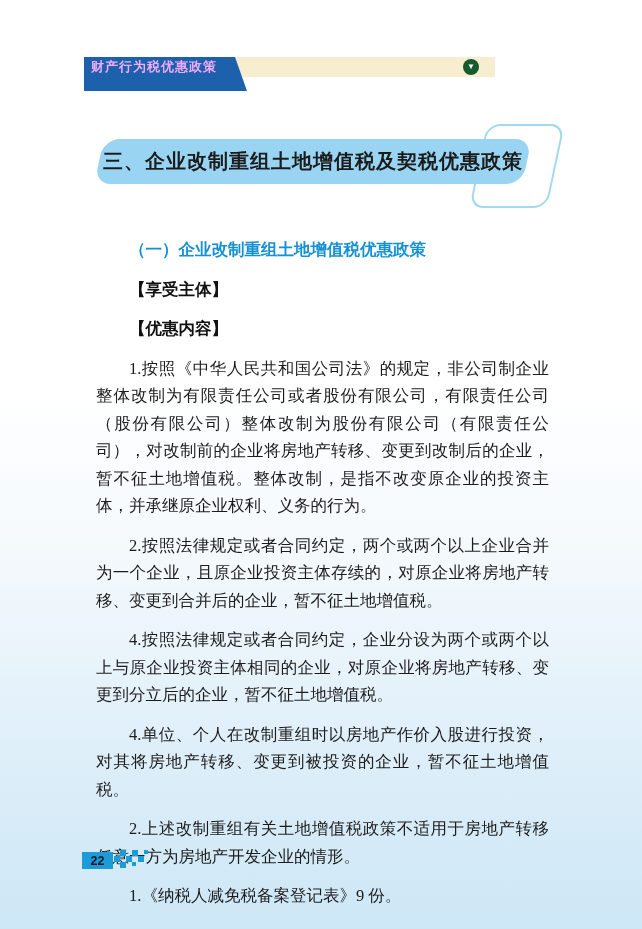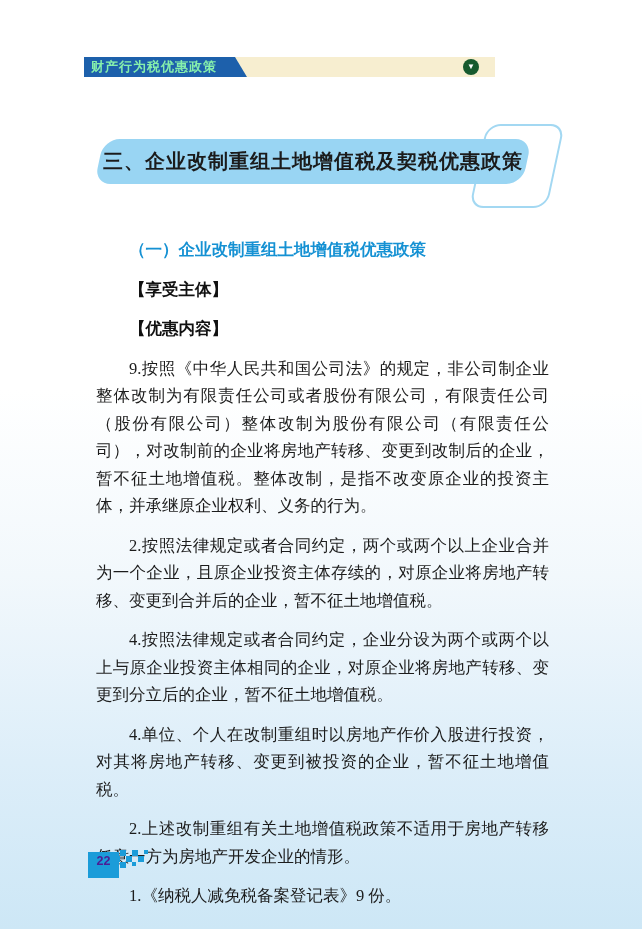--- a/index.html
+++ b/index.html
@@ -9,23 +9,23 @@
     margin:0 auto;
     overflow:hidden;
     background:linear-gradient(180deg,#ffffff 0%,#ffffff 42%,#f2f8fc 62%,#ddeef9 82%,#cde7f6 100%);
     font-family:"Liberation Sans",sans-serif;
   }
 
   
   .runhead{position:absolute;left:84px;top:57px;width:411px;height:20px;background:var(--cream);}
   .runhead-label{
     position:absolute;left:0;top:0;height:20px;min-width:138px;
-    background:var(--header-blue);color:#86efac;
+    background:var(--header-blue);color:#f0abfc;
     font-weight:bold;font-size:13px;line-height:20px;letter-spacing:1px;
-    padding:0 18px 0 7px;
+    padding:0 18px 14px 7px;
     clip-path:polygon(0 0,calc(100% - 12px) 0,100% 100%,0 100%);
   }
   .dd-circle{
     position:absolute;right:16px;top:2px;width:16px;height:16px;border-radius:50%;
     background:var(--green);color:#fff;text-align:center;
     font-size:8px;line-height:16px;
   }
 
   
   .deco-outline{
@@ -57,22 +57,22 @@
     color:var(--heading-blue);font-weight:bold;
     font-family:"Liberation Sans",sans-serif;font-size:16.5px;
   }
   .content p.label{
     font-weight:bold;color:#111;
     font-family:"Liberation Sans",sans-serif;
   }
 
   
   .folio{
-    position:absolute;left:88px;top:852px;width:31px;height:26px;
-    background:var(--badge-blue);color:#4c1d95;
+    position:absolute;left:82px;top:852px;width:31px;height:17px;
+    background:var(--badge-blue);color:#0f172a;
     font-size:12.5px;font-weight:bold;line-height:18px;text-align:center;
   }
   .pixels{position:absolute;left:114px;top:850px;width:34px;height:20px;}
   .px{position:absolute;width:6px;height:6px;background:var(--badge-blue);}
   .px.p1{left:6px;top:0;} .px.p2{left:18px;top:0;} .px.p3{left:30px;top:0;width:4px;height:4px;}
   .px.p4{left:0;top:6px;} .px.p5{left:12px;top:6px;} .px.p6{left:24px;top:6px;}
   .px.p7{left:6px;top:12px;} .px.p8{left:18px;top:12px;width:4px;height:4px;}
 </style>
 </head>
 <body>
@@ -86,21 +86,21 @@
 
   <div class="deco-outline"></div>
   <div class="banner">
     <span>三、企业改制重组土地增值税及契税优惠政策</span>
   </div>
 
   <div class="content">
       <p class="heading-blue">（一）企业改制重组土地增值税优惠政策</p>
       <p class="label">【享受主体】</p>
       <p class="label">【优惠内容】</p>
-      <p class="para">9.按照《中华人民共和国公司法》的规定，非公司制企业整体改制为有限责任公司或者股份有限公司，有限责任公司（股份有限公司）整体改制为股份有限公司（有限责任公司），对改制前的企业将房地产转移、变更到改制后的企业，暂不征土地增值税。整体改制，是指不改变原企业的投资主体，并承继原企业权利、义务的行为。</p>
+      <p class="para">1.按照《中华人民共和国公司法》的规定，非公司制企业整体改制为有限责任公司或者股份有限公司，有限责任公司（股份有限公司）整体改制为股份有限公司（有限责任公司），对改制前的企业将房地产转移、变更到改制后的企业，暂不征土地增值税。整体改制，是指不改变原企业的投资主体，并承继原企业权利、义务的行为。</p>
       <p class="para">2.按照法律规定或者合同约定，两个或两个以上企业合并为一个企业，且原企业投资主体存续的，对原企业将房地产转移、变更到合并后的企业，暂不征土地增值税。</p>
       <p class="para">4.按照法律规定或者合同约定，企业分设为两个或两个以上与原企业投资主体相同的企业，对原企业将房地产转移、变更到分立后的企业，暂不征土地增值税。</p>
       <p class="para">4.单位、个人在改制重组时以房地产作价入股进行投资，对其将房地产转移、变更到被投资的企业，暂不征土地增值税。</p>
       <p class="para">2.上述改制重组有关土地增值税政策不适用于房地产转移任意一方为房地产开发企业的情形。</p>
       <p class="para">1.《纳税人减免税备案登记表》9 份。</p>
     </div>
 
   <div class="folio">22</div>
   <div class="pixels">
     <i class="px p1"></i>

